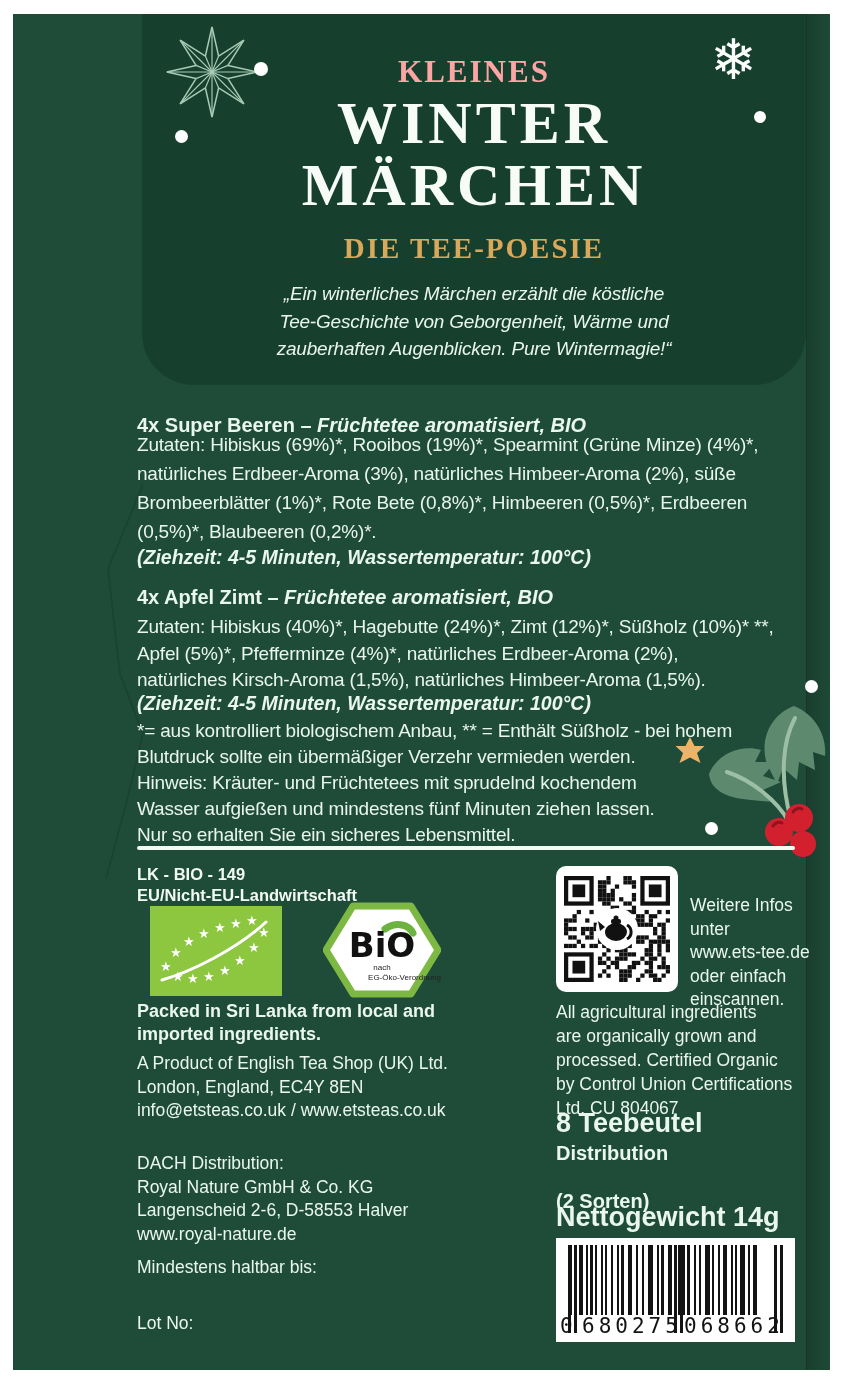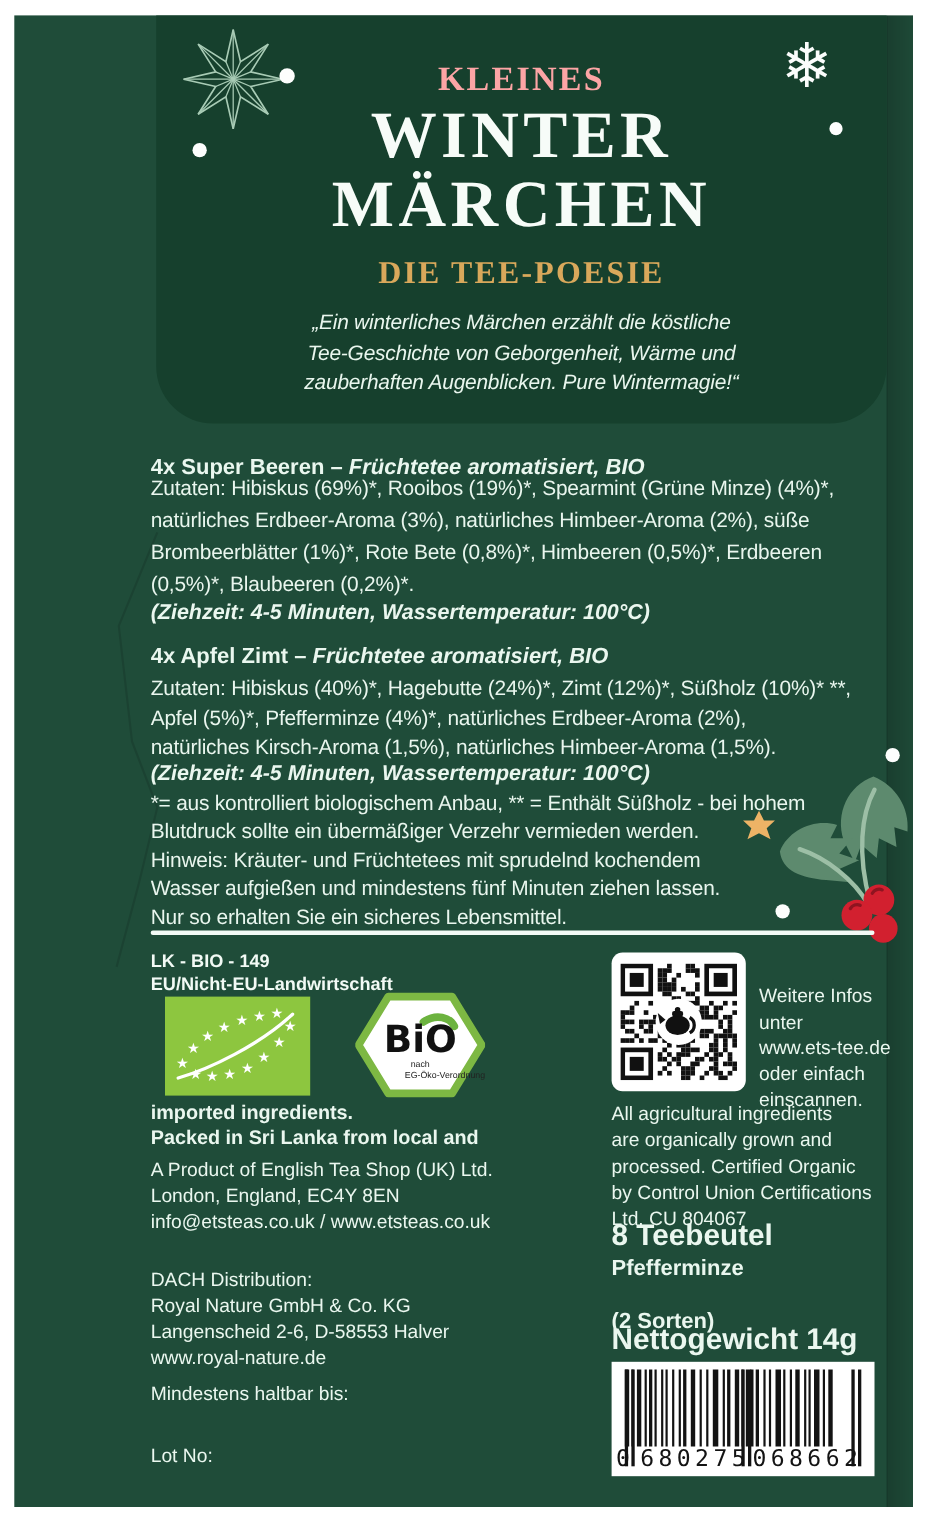--- a/index.html
+++ b/index.html
@@ -191,22 +191,22 @@
     <svg width="118" height="102" viewBox="0 0 118 102">
       <polygon points="3,51 30,7 88,7 115,51 88,95 30,95" fill="#ffffff" stroke="#7DB843" stroke-width="7" stroke-linejoin="round"></polygon>
       <path d="M62,30 C74,22 86,26 90,34" fill="none" stroke="#6CB33F" stroke-width="7" stroke-linecap="round"></path>
     </svg>
     <div style="position:absolute;left:0;top:26px;width:100%;text-align:center;font-family:'DejaVu Sans',sans-serif;font-weight:bold;font-size:34px;color:#111111;">BiO</div>
     <div style="position:absolute;left:0;top:64px;width:100%;text-align:center;font-size:8px;color:#222222;">nach</div>
     <div style="position:absolute;left:0;top:74px;width:100%;text-align:right;font-size:8px;color:#222222;">EG-Öko-Verordnung</div>
   </div>
 
   <div class="bold-note" style="position:absolute;left:124px;top:986px;">
+      <div>Packed in Sri Lanka from local and</div>
       <div>imported ingredients.</div>
-      <div>Packed in Sri Lanka from local and</div>
     </div>
   <div class="smalltext" style="position:absolute;left:124px;top:1038px;">
       <div>A Product of English Tea Shop (UK) Ltd.</div>
       <div>London, England, EC4Y 8EN</div>
       <div>info@etsteas.co.uk / www.etsteas.co.uk</div>
     </div>
   <div class="smalltext" style="position:absolute;left:124px;top:1138px;">
       <div>DACH Distribution:</div>
       <div>Royal Nature GmbH &amp; Co. KG</div>
       <div>Langenscheid 2-6, D-58553 Halver</div>
@@ -424,21 +424,21 @@
 
   <div class="smalltext" style="position:absolute;left:543px;top:986px;line-height:24px;">
       <div>All agricultural ingredients</div>
       <div>are organically grown and</div>
       <div>processed. Certified Organic</div>
       <div>by Control Union Certifications</div>
       <div>Ltd. CU 804067</div>
     </div>
 
   <div class="big-bold" style="position:absolute;left:543px;top:1094px;font-size:27px;">8 Teebeutel</div>
-  <div class="big-bold" style="position:absolute;left:543px;top:1128px;font-size:20px;">Pfefferminze</div>
+  <div class="big-bold" style="position:absolute;left:543px;top:1128px;font-size:20px;">Distribution</div>
   <div class="big-bold" style="position:absolute;left:543px;top:1176px;font-size:20px;">(2 Sorten)</div>
   <div class="big-bold" style="position:absolute;left:543px;top:1188px;font-size:27px;">Nettogewicht 14g</div>
 
   <div class="barcode">
     <div class="bars" id="bc-bars">
         <div style="width: 4px; margin-right: 2px;"></div>
         <div style="width: 2px; margin-right: 3px;"></div>
         <div style="width: 4px; margin-right: 3px;"></div>
         <div style="width: 2px; margin-right: 2px;"></div>
         <div style="width: 3px; margin-right: 2px;"></div>

